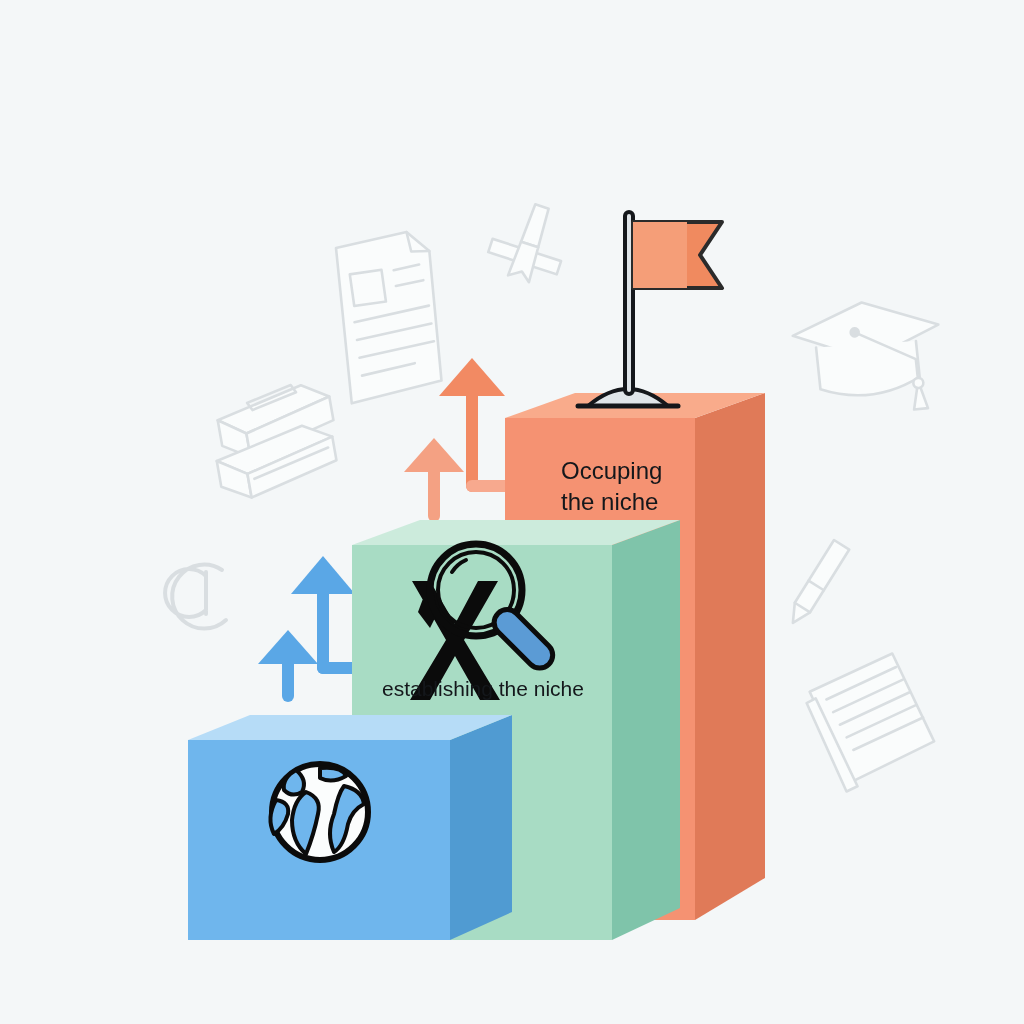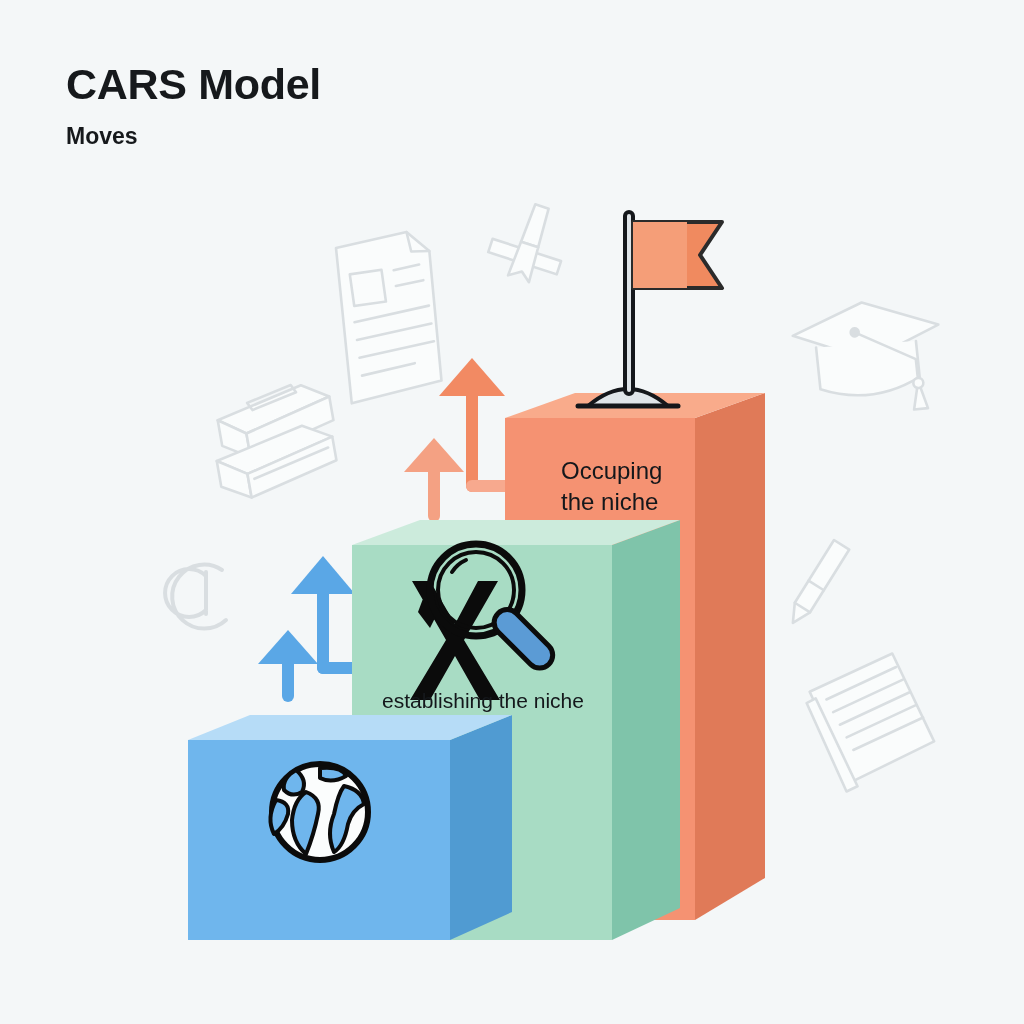--- a/index.html
+++ b/index.html
@@ -57,21 +57,20 @@
     white-space: pre-line;
     pointer-events: none;
   }
   #label-territory {
     left: 188px; top: 878px; width: 262px;
     font-size: 20px;
   }
   #label-niche {
     left: 352px; top: 676px; width: 262px;
     font-size: 21px;
-    margin-top: 12px;
   }
   #label-occupying {
     left: 505px; top: 456px; width: 160px;
     font-size: 24px;
     text-align: left;
     padding-left: 56px;
     box-sizing: border-box;
   }
 </style>
 </head>
@@ -206,24 +205,20 @@
       <circle cx="320" cy="812" r="48" fill="#fbfdfd" stroke="#0b0b0b" stroke-width="6"></circle>
       <path d="M296,770 q12,10 6,22 q-10,6 -18,-2 q-2,-12 12,-20 Z" fill="#6FB6ED" stroke="#0b0b0b" stroke-width="4" stroke-linejoin="round"></path>
       <path d="M320,768 q22,-2 26,8 q-14,8 -26,2 Z" fill="#6FB6ED" stroke="#0b0b0b" stroke-width="4" stroke-linejoin="round"></path>
       <path d="M276,800 q14,2 12,14 q-4,14 -14,20 q-8,-16 2,-34 Z" fill="#6FB6ED" stroke="#0b0b0b" stroke-width="4" stroke-linejoin="round"></path>
       <path d="M306,792 q16,6 12,22 q-4,20 -12,40 q-14,-12 -14,-34 q2,-20 14,-28 Z" fill="#6FB6ED" stroke="#0b0b0b" stroke-width="4" stroke-linejoin="round"></path>
       <path d="M344,786 q18,4 20,18 q-12,6 -16,20 q-4,22 -14,28 q-8,-18 0,-38 q4,-20 10,-28 Z" fill="#6FB6ED" stroke="#0b0b0b" stroke-width="4" stroke-linejoin="round"></path>
     </g>
 
   </svg>
 
-  <div class="title-block">
-    <div class="main-title">CARS Model</div>
-    <div class="sub-title">Moves</div>
-  </div>
 
 
   <div class="bar-label" id="label-niche">establishing the niche</div>
 
   <div class="bar-label" id="label-occupying">Occuping
 the niche</div>
 
 </div>
 
 </body></html>

